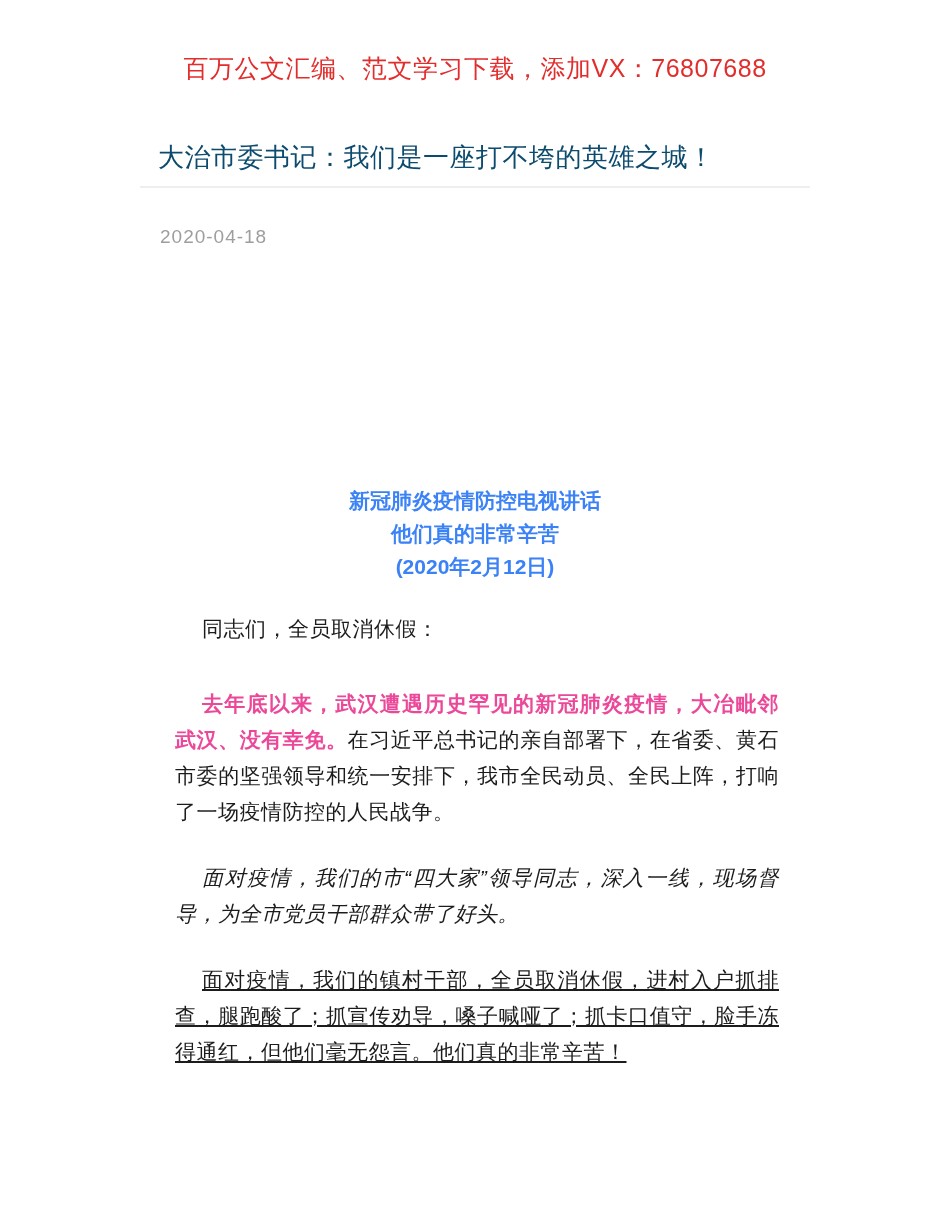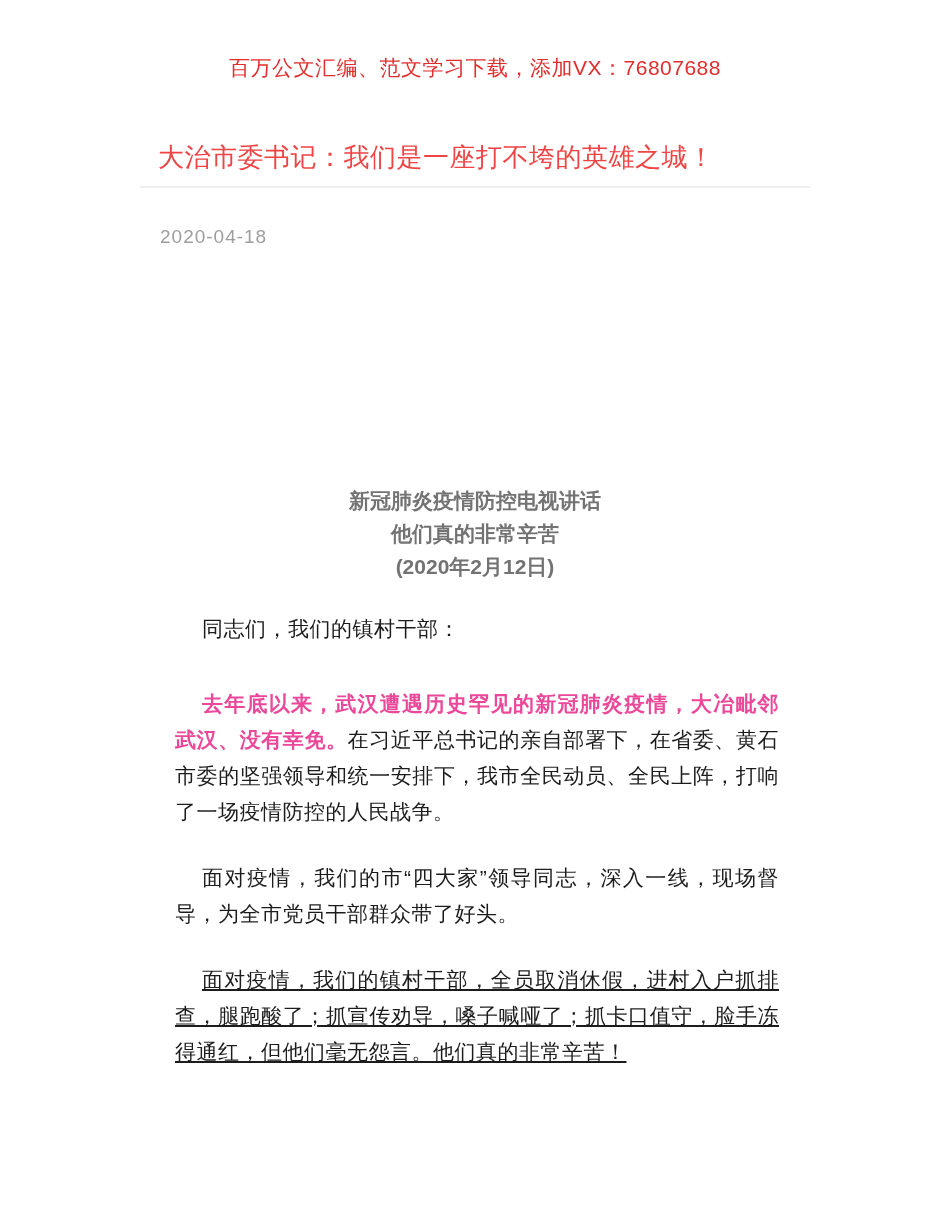--- a/index.html
+++ b/index.html
@@ -6,72 +6,72 @@
   body {
     width: 950px;
     height: 1230px;
     background: #ffffff;
     font-family: "Liberation Sans", "DejaVu Sans", sans-serif;
     -webkit-font-smoothing: antialiased;
   }
   .banner {
     padding-top: 57px;
     text-align: center;
-    font-size: 21px;
+    font-size: 25px;
     line-height: 22px;
     color: #e22d2d;
     letter-spacing: 0.5px;
   }
   .article {
     margin: 0 140px;
     width: 670px;
   }
   .title {
     margin: 63px 0 0 18px;
     font-size: 26px;
     line-height: 30px;
     font-weight: 400;
-    color: #ef4444;
+    color: #0c4a6e;
     letter-spacing: 0.5px;
   }
   .divider {
     margin-top: 14px;
     border-top: 2px solid #eeeeee;
     height: 0;
   }
   .date {
     margin: 38px 0 0 20px;
     font-size: 19px;
     color: #9e9e9e;
     letter-spacing: 1px;
   }
   .speech-heading {
     margin-top: 236px;
     text-align: center;
     font-size: 21px;
     line-height: 33px;
     font-weight: 700;
-    color: #737373;
+    color: #3b82f6;
   }
   .article-body {
     margin: 0;
     padding: 0 31px 0 35px;
     font-size: 21px;
     line-height: 36px;
     color: #1c1c1c;
     letter-spacing: 0.5px;
     text-align: justify;
   }
   .para {
     margin: 0;
     text-indent: 27px;
   }
   .p-salutation { margin-top: 28px; }
   .p-lead       { margin-top: 39px; }
-  .p-mid        { margin-top: 30px; }
+  .p-mid        { margin-top: 30px; font-style: italic; }
   .p-last       { margin-top: 30px; text-decoration: underline; }
   .lead-em {
     color: #ec4899;
     font-weight: 700;
   }
 </style>
 </head>
 <body>
 
 <div class="page">
@@ -87,21 +87,21 @@
     <div class="date">2020-04-18</div>
 
     <div class="speech-heading">
       <div class="sh-line">新冠肺炎疫情防控电视讲话</div>
       <div class="sh-line">他们真的非常辛苦</div>
       <div class="sh-line">(2020年2月12日)</div>
     </div>
 
     <div class="article-body">
 
-      <p class="para p-salutation">同志们，我们的镇村干部：</p>
+      <p class="para p-salutation">同志们，全员取消休假：</p>
 
       <p class="para p-lead"><span class="lead-em">去年底以来，武汉遭遇历史罕见的新冠肺炎疫情，大冶毗邻武汉、没有幸免。</span><span>在习近平总书记的亲自部署下，在省委、黄石市委的坚强领导和统一安排下，我市全民动员、全民上阵，打响了一场疫情防控的人民战争。</span></p>
 
       <p class="para p-mid">面对疫情，我们的市“四大家”领导同志，深入一线，现场督导，为全市党员干部群众带了好头。</p>
 
       <p class="para p-last">面对疫情，我们的镇村干部，全员取消休假，进村入户抓排查，腿跑酸了；抓宣传劝导，嗓子喊哑了；抓卡口值守，脸手冻得通红，但他们毫无怨言。他们真的非常辛苦！</p>
 
     </div>
   </div>
 </div>

